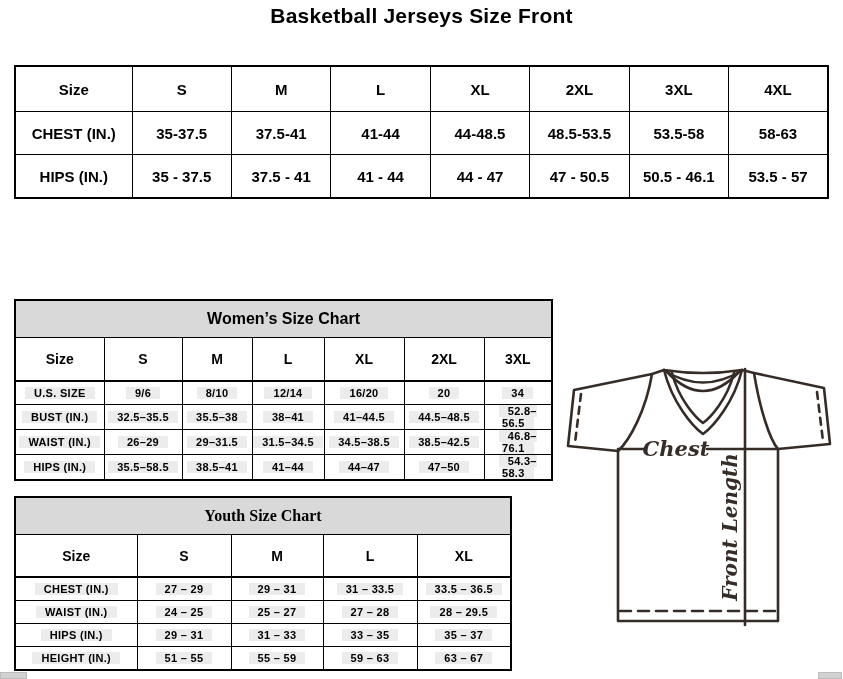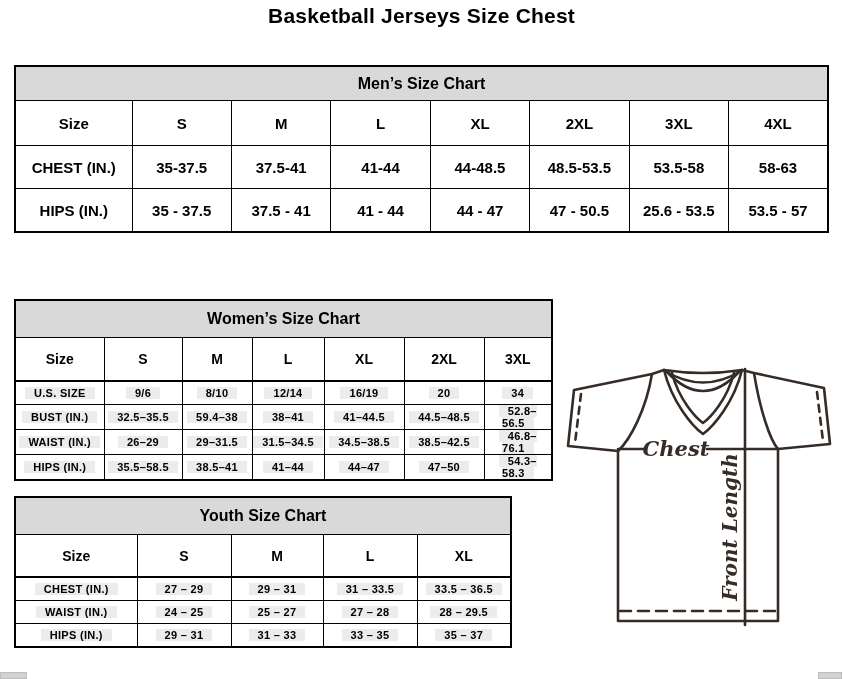--- a/index.html
+++ b/index.html
@@ -14,55 +14,52 @@
   tr.band td{background:#d9d9d9;font-size:16px;}
   table.men{left:14px;top:65px;width:815px;}
   .men tr.band td{height:33px;}
   .men tr.hrow th{height:44px;font-size:15px;}
   .men tr.drow td{height:42px;font-size:15px;}
   table.women{left:14px;top:299px;width:537px;}
   .women tr.band td{height:36px;}
   .women tr.hrow th{height:42px;font-size:14px;border-bottom:2px solid #000;}
   .women tr.drow td{height:22px;font-size:11px;}
   table.youth{left:14px;top:496px;width:496px;}
-  .youth tr.band td{height:36px;}
+  .youth tr.band td{height:36px;font-family:Liberation Serif, serif;}
   .youth tr.hrow th{height:41px;font-size:14px;border-bottom:2px solid #000;}
   .youth tr.drow td{height:22px;font-size:11px;}
   .hl{background:#ececec;padding:0 9px;letter-spacing:.3px;}
   svg.jersey{position:absolute;left:556px;top:358px;width:286px;height:290px;}
   .dlabel{font-family:"DejaVu Serif","Liberation Serif",serif;font-style:italic;
           font-weight:bold;fill:#362c27;}
   .dlabel.chest{font-size:21px;}
   .dlabel.flen{font-size:20px;}
   .scroll-frag{position:absolute;height:7px;background:#d2d2d2;border:1px solid #bdbdbd;box-sizing:border-box;}
   .scroll-frag.left{left:0;top:672;width:27px;top:672px;}
   .scroll-frag.right{left:818px;top:672px;width:24px;}
 </style>
 </head>
 <body>
 
 <div class="canvas">
 
-  <h1 class="title">Basketball Jerseys Size Chest</h1>
+  <h1 class="title">Basketball Jerseys Size Front</h1>
 
   <table class="tbl men">
     <colgroup>
         <col style="width:117px">
         <col>
         <col>
         <col>
         <col>
         <col>
         <col>
         <col>
       </colgroup>
     <tbody>
-        <tr class="band">
-      <td colspan="8">Men’s Size Chart</td>
-    </tr>
     <tr class="hrow">
       <th>Size</th>
       <th>S</th>
       <th>M</th>
       <th>L</th>
       <th>XL</th>
       <th>2XL</th>
       <th>3XL</th>
       <th>4XL</th>
     </tr>
@@ -76,21 +73,21 @@
       <td>53.5-58</td>
       <td>58-63</td>
     </tr>
     <tr class="drow">
       <td>HIPS (IN.)</td>
       <td>35 - 37.5</td>
       <td>37.5 - 41</td>
       <td>41 - 44</td>
       <td>44 - 47</td>
       <td>47 - 50.5</td>
-      <td>25.6 - 53.5</td>
+      <td>50.5 - 46.1</td>
       <td>53.5 - 57</td>
     </tr>
   </tbody>
     </table>
 
   <table class="tbl women">
     <colgroup>
         <col style="width:89px">
         <col style="width:78px">
         <col style="width:70px">
@@ -110,28 +107,28 @@
       <th>L</th>
       <th>XL</th>
       <th>2XL</th>
       <th>3XL</th>
     </tr>
     <tr class="drow">
       <td><span class="hl">U.S. SIZE</span></td>
       <td><span class="hl">9/6</span></td>
       <td><span class="hl">8/10</span></td>
       <td><span class="hl">12/14</span></td>
-      <td><span class="hl">16/19</span></td>
+      <td><span class="hl">16/20</span></td>
       <td><span class="hl">20</span></td>
       <td><span class="hl">34</span></td>
     </tr>
     <tr class="drow">
       <td><span class="hl">BUST (IN.)</span></td>
       <td><span class="hl">32.5–35.5</span></td>
-      <td><span class="hl">59.4–38</span></td>
+      <td><span class="hl">35.5–38</span></td>
       <td><span class="hl">38–41</span></td>
       <td><span class="hl">41–44.5</span></td>
       <td><span class="hl">44.5–48.5</span></td>
       <td><span class="hl">52.8–56.5</span></td>
     </tr>
     <tr class="drow">
       <td><span class="hl">WAIST (IN.)</span></td>
       <td><span class="hl">26–29</span></td>
       <td><span class="hl">29–31.5</span></td>
       <td><span class="hl">31.5–34.5</span></td>
@@ -183,20 +180,27 @@
       <td><span class="hl">25 – 27</span></td>
       <td><span class="hl">27 – 28</span></td>
       <td><span class="hl">28 – 29.5</span></td>
     </tr>
     <tr class="drow">
       <td><span class="hl">HIPS (IN.)</span></td>
       <td><span class="hl">29 – 31</span></td>
       <td><span class="hl">31 – 33</span></td>
       <td><span class="hl">33 – 35</span></td>
       <td><span class="hl">35 – 37</span></td>
+    </tr>
+    <tr class="drow">
+      <td><span class="hl">HEIGHT (IN.)</span></td>
+      <td><span class="hl">51 – 55</span></td>
+      <td><span class="hl">55 – 59</span></td>
+      <td><span class="hl">59 – 63</span></td>
+      <td><span class="hl">63 – 67</span></td>
     </tr>
   </tbody>
     </table>
 
   <svg class="jersey" viewBox="0 0 286 290">
     <g fill="none" stroke="#362c27" stroke-width="2.6" stroke-linecap="round" stroke-linejoin="round">
       <path d="M108,12 Q147,18 186,12"></path>
       <path d="M109,13 Q147,36 185,13"></path>
       <path d="M111,14 Q147,52 183,14"></path>
       <path d="M108,12 C116,44 136,68 147,76 C158,68 178,44 186,12"></path>

